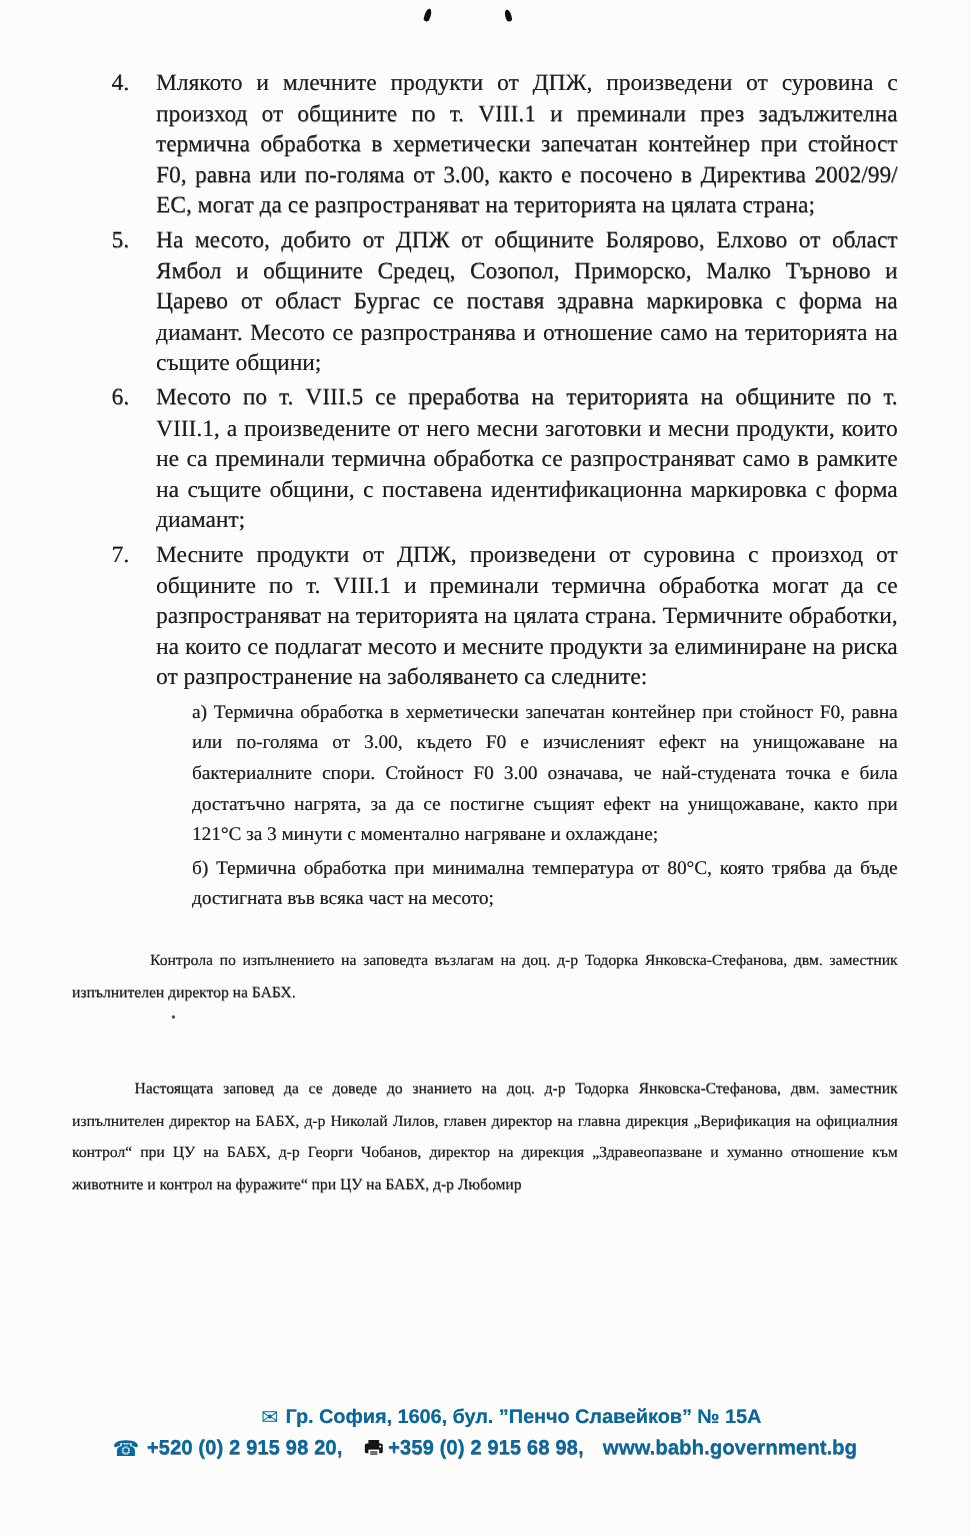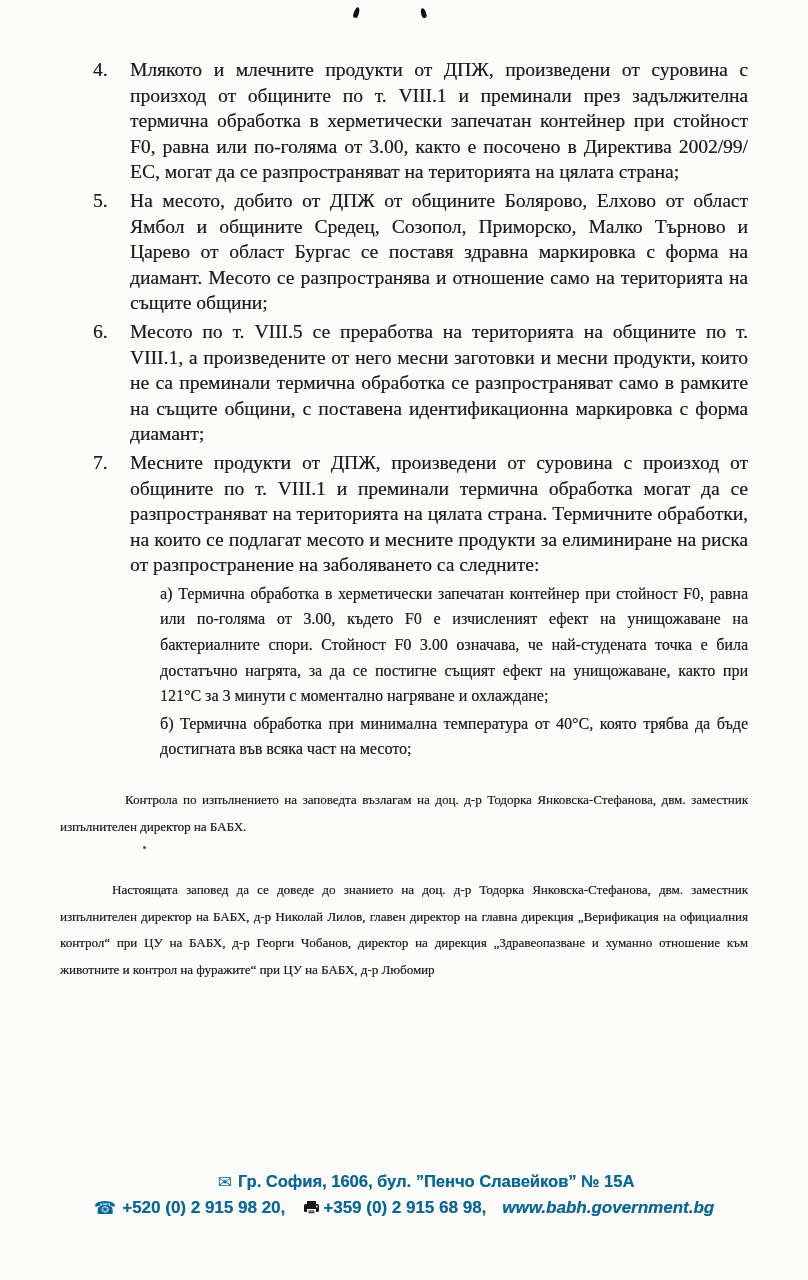--- a/index.html
+++ b/index.html
@@ -25,36 +25,36 @@
   .list-item .num{position:absolute;left:33px;top:0;}
   .subitem{
     margin-left:100px;
     text-align:justify;
     font-size:16px;
     line-height:25.6px;
     margin-bottom:2px;
   }
   .par{text-align:justify;font-size:13px;line-height:26.6px;}
   .par-1{margin-top:25px;text-indent:65px;}
-  .par-2{margin-top:37px;text-indent:52px;}
+  .par-2{margin-top:54px;text-indent:52px;}
   .footer{
     position:absolute;left:0;right:0;top:1172px;
     text-align:center;
     font-family:"Liberation Sans","DejaVu Sans",sans-serif;
     font-weight:bold;
     color:#0369a1;
     text-shadow:0.2px 0.2px 0.3px rgba(20,20,20,0.5);
   }
   .f-line1{font-size:16.5px;transform:translateX(22px);}
   .f-line2{font-size:17px;margin-top:5px;}
   .icon{display:inline-block;font-family:"DejaVu Sans",sans-serif;text-shadow:none;}
   .envelope{font-size:17px;margin-right:6px;vertical-align:-1px;}
   .phone{font-size:18px;margin-right:6px;vertical-align:-1px;}
   .fax-svg{vertical-align:-2px;margin:0 3px 0 18px;}
-  .web{margin-left:16px;font-style:italic;}
+  .web{margin-left:16px;}
   .ink-mark{position:absolute;background:#101010;border-radius:60% 60% 50% 50%/65% 65% 35% 35%;text-shadow:none;}
   .mark-1{left:354px;top:7px;width:5px;height:11px;transform:rotate(18deg);}
   .mark-2{left:421px;top:8px;width:5px;height:10px;transform:rotate(-16deg);}
   .speck{position:absolute;left:143px;top:846px;width:3px;height:3px;border-radius:50%;background:rgba(40,40,40,0.8);}
 </style>
 </head>
 <body>
 
 <div class="page">
 
@@ -84,21 +84,21 @@
       <span>Месните продукти от ДПЖ, произведени от суровина с произход от общините по т. VIII.1 и преминали термична обработка могат да се разпространяват на територията на цялата страна. Термичните обработки, на които се подлагат месото и месните продукти за елиминиране на риска от разпространение на заболяването са следните:</span>
     </div>
 
     <div class="subitem">
       <span>а)</span>
       <span>Термична обработка в херметически запечатан контейнер при стойност F0, равна или по-голяма от 3.00, където F0 е изчисленият ефект на унищожаване на бактериалните спори. Стойност F0 3.00 означава, че най-студената точка е била достатъчно нагрята, за да се постигне същият ефект на унищожаване, както при 121°С за 3 минути с моментално нагряване и охлаждане;</span>
     </div>
 
     <div class="subitem">
       <span>б)</span>
-      <span>Термична обработка при минимална температура от 40°С, която трябва да бъде достигната във всяка част на месото;</span>
+      <span>Термична обработка при минимална температура от 80°С, която трябва да бъде достигната във всяка част на месото;</span>
     </div>
 
 
 
     <p class="par par-1">Контрола по изпълнението на заповедта възлагам на доц. д-р Тодорка Янковска-Стефанова, двм. заместник изпълнителен директор на БАБХ.</p>
 
     <p class="par par-2">Настоящата заповед да се доведе до знанието на доц. д-р Тодорка Янковска-Стефанова, двм. заместник изпълнителен директор на БАБХ, д-р Николай Лилов, главен директор на главна дирекция „Верификация на официалния контрол“ при ЦУ на БАБХ, д-р Георги Чобанов, директор на дирекция „Здравеопазване и хуманно отношение към животните и контрол на фуражите“ при ЦУ на БАБХ, д-р Любомир</p>
 
   </div>
 

